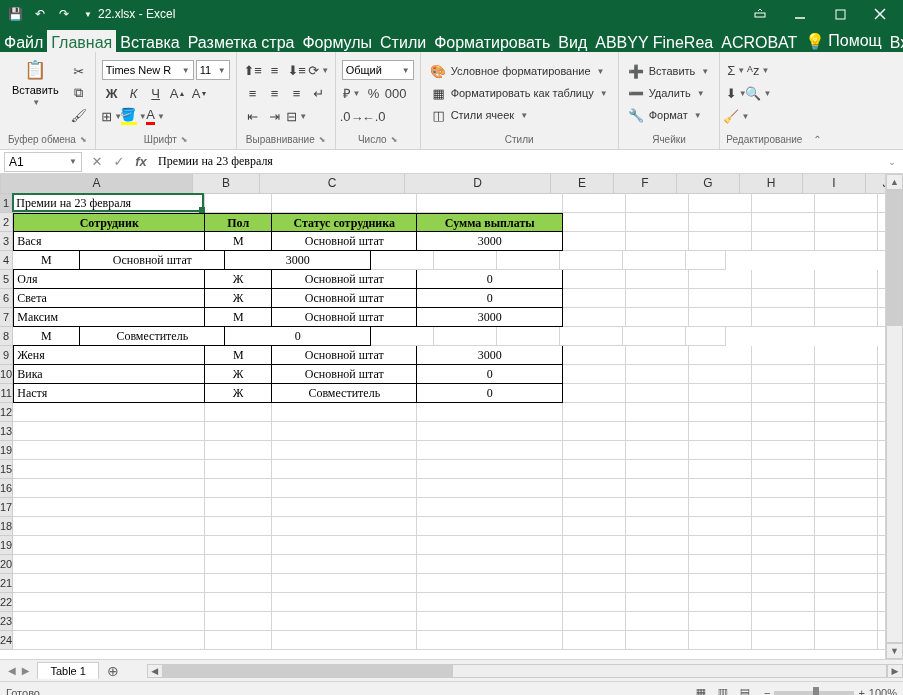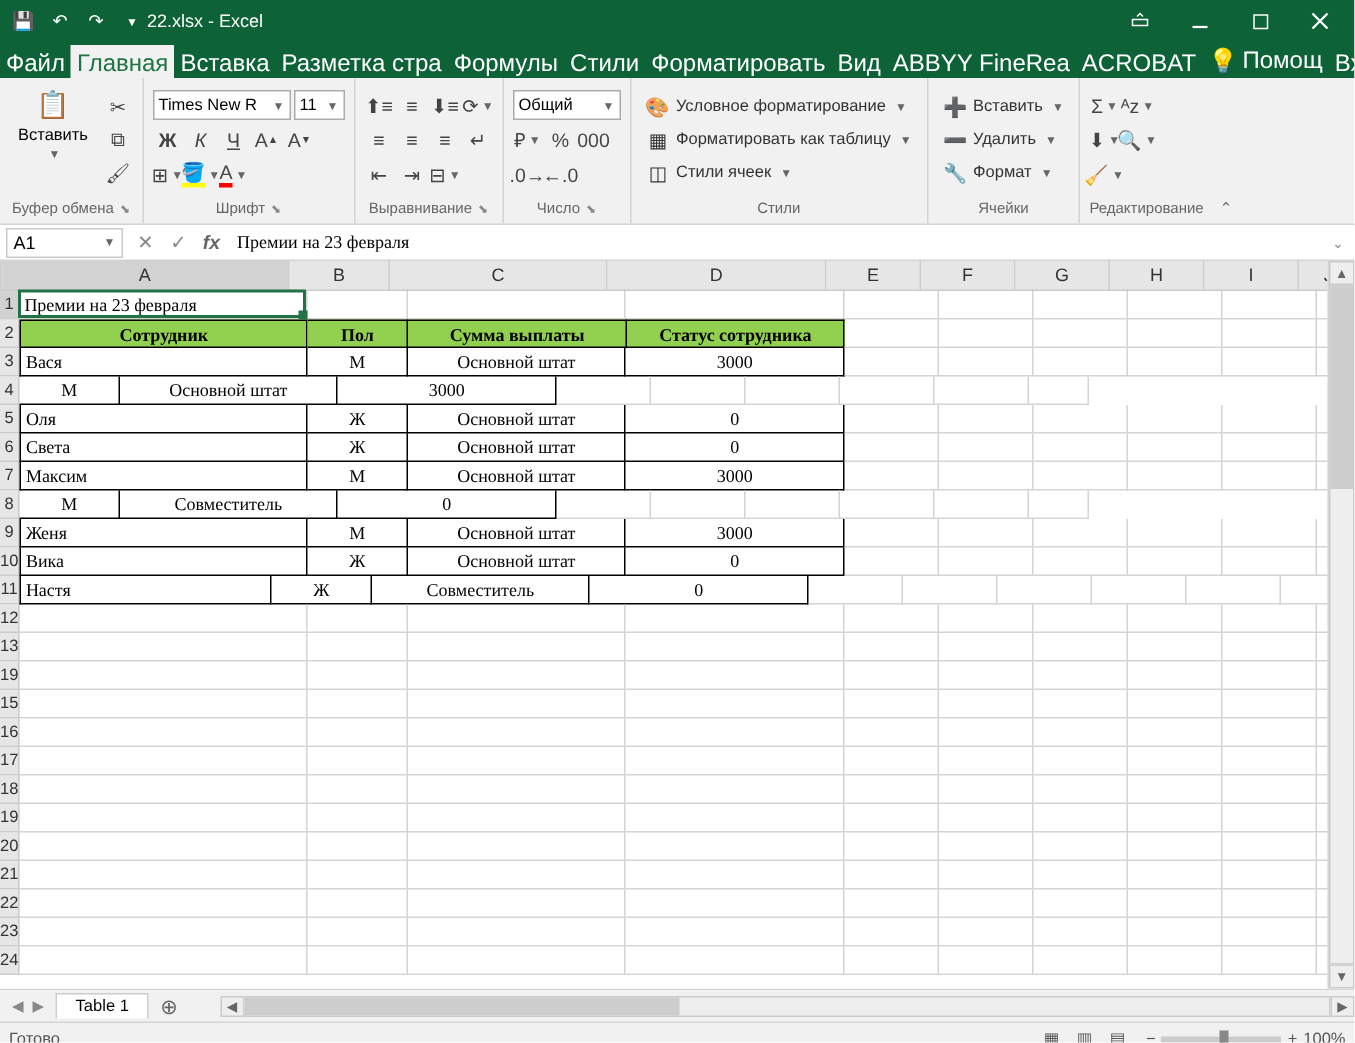--- a/index.html
+++ b/index.html
@@ -398,22 +398,22 @@
             <div class="cell" style="width: 63px;"></div>
             <div class="cell" style="width: 63px;"></div>
             <div class="cell" style="width: 63px;"></div>
             <div class="cell" style="width: 63px;"></div>
             <div class="cell" style="width: 63px;"></div>
             <div class="cell" style="width: 40px;"></div>
           </div>
           <div class="row">
             <div class="cell hdr first" style="width: 192px;">Сотрудник</div>
             <div class="cell hdr" style="width: 67px;">Пол</div>
+            <div class="cell hdr" style="width: 145px;">Статус сотрудника</div>
             <div class="cell hdr" style="width: 146px;">Сумма выплаты</div>
-            <div class="cell hdr" style="width: 145px;">Статус сотрудника</div>
             <div class="cell" style="width: 63px;"></div>
             <div class="cell" style="width: 63px;"></div>
             <div class="cell" style="width: 63px;"></div>
             <div class="cell" style="width: 63px;"></div>
             <div class="cell" style="width: 63px;"></div>
             <div class="cell" style="width: 40px;"></div>
           </div>
           <div class="row">
             <div class="cell bord first" style="width: 192px;">Вася</div>
             <div class="cell bord ctr" style="width: 67px;">М</div>
@@ -502,21 +502,21 @@
             <div class="cell bord ctr" style="width: 145px;">Основной штат</div>
             <div class="cell bord ctr" style="width: 146px;">0</div>
             <div class="cell" style="width: 63px;"></div>
             <div class="cell" style="width: 63px;"></div>
             <div class="cell" style="width: 63px;"></div>
             <div class="cell" style="width: 63px;"></div>
             <div class="cell" style="width: 63px;"></div>
             <div class="cell" style="width: 40px;"></div>
           </div>
           <div class="row">
-            <div class="cell bord first" style="width: 168px;">Настя</div>
+            <div class="cell bord first" style="width: 192px;">Настя</div>
             <div class="cell bord ctr" style="width: 67px;">Ж</div>
             <div class="cell bord ctr" style="width: 145px;">Совместитель</div>
             <div class="cell bord ctr" style="width: 146px;">0</div>
             <div class="cell" style="width: 63px;"></div>
             <div class="cell" style="width: 63px;"></div>
             <div class="cell" style="width: 63px;"></div>
             <div class="cell" style="width: 63px;"></div>
             <div class="cell" style="width: 63px;"></div>
             <div class="cell" style="width: 40px;"></div>
           </div>

